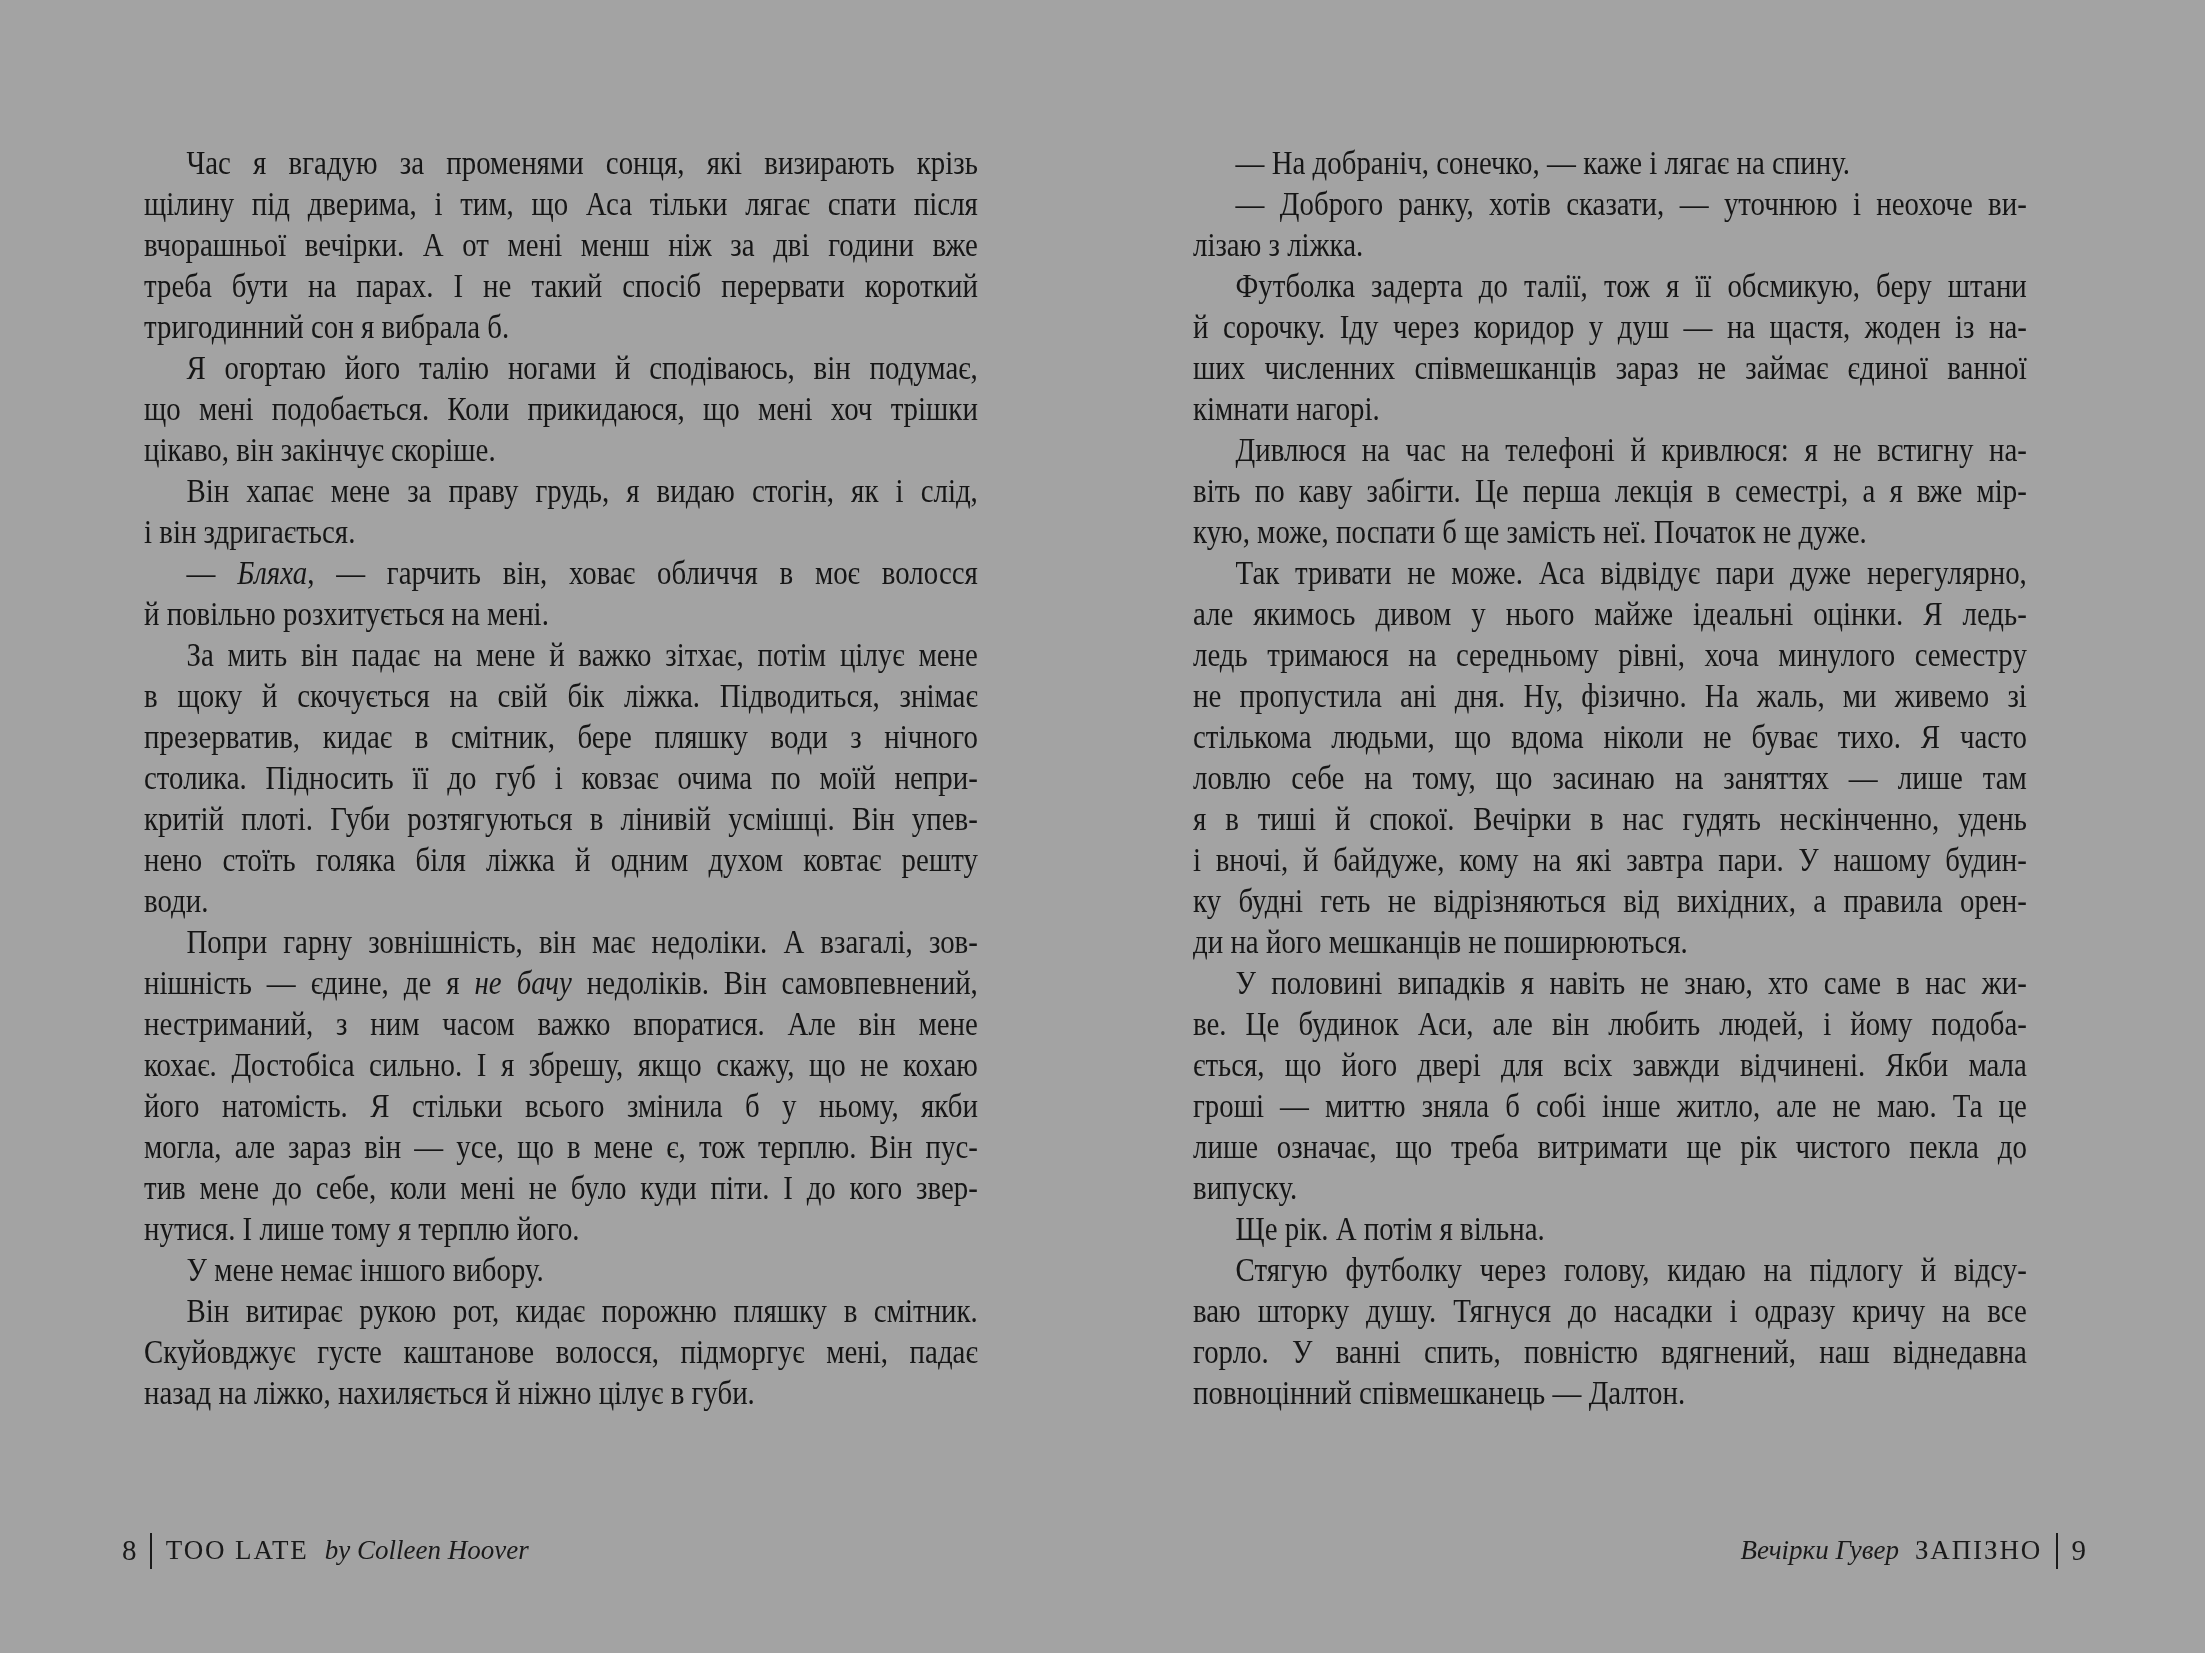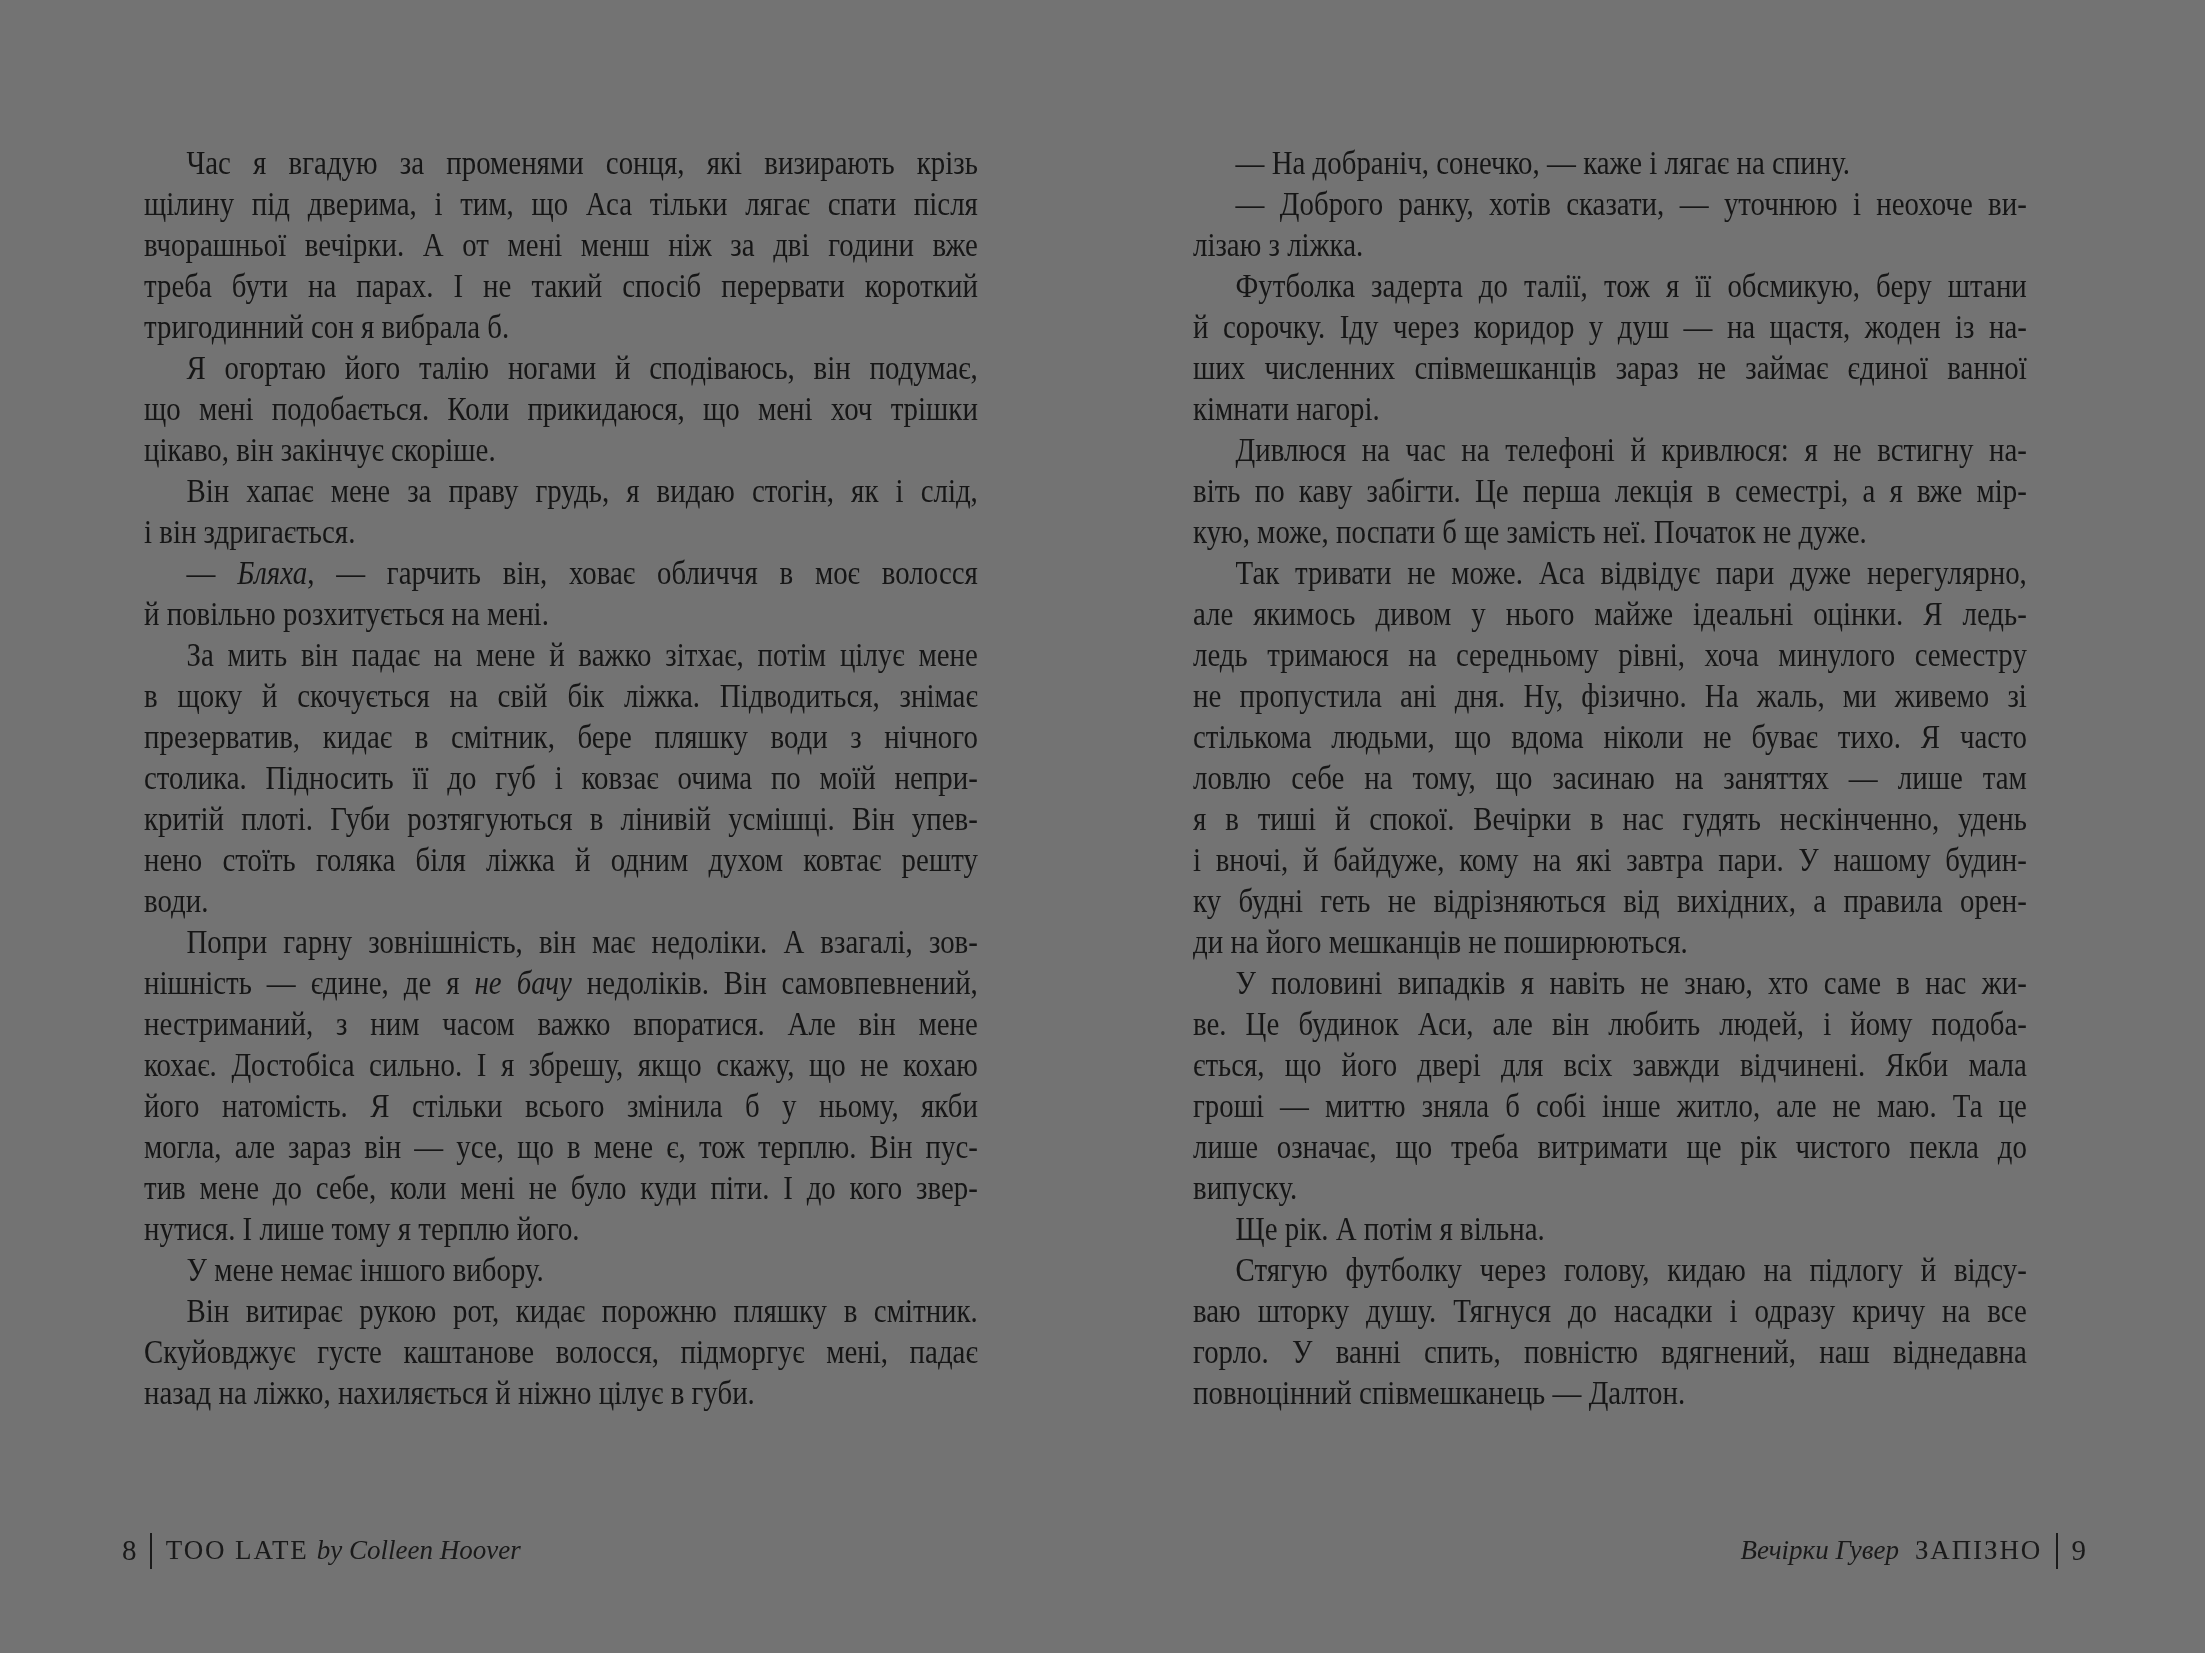--- a/index.html
+++ b/index.html
@@ -8,21 +8,21 @@
     background: #ffffff;
   }
   body {
     width: 2205px;
     height: 1654px;
     position: relative;
     overflow: hidden;
     font-family: "Liberation Serif", "DejaVu Serif", serif;
     color: #111111;
   }
-  .book-spread { position: absolute; inset: 0; background: #737373; }
+  .book-spread { position: absolute; inset: 0; background: #a3a3a3; }
 
   
   .text-col { position: absolute; top: 142px; }
   .col-left  { left: 144px;  width: 834px; }
   .col-right { left: 1193px; width: 834px; }
   
   .col-inner {
     width: 981px;
     transform: scaleX(0.85);
     transform-origin: 0 0;
@@ -56,21 +56,21 @@
   .footer-right { right: 119px; }
   .folio { font-size: 29px; }
   .footer-bar {
     width: 1.9px;
     height: 36px;
     background: #1a1a1a;
     margin: 0 13.7px;
     flex: 0 0 auto;
   }
   .running-title { letter-spacing: 1.9px; }
-  .running-byline { font-style: italic; margin-left: 8px; }
+  .running-byline { font-style: italic; margin-left: 16px; }
   .running-author { font-style: italic; margin-right: 16px; }
 </style>
 </head>
 <body>
 
 <div class="book-spread">
 
   <div class="text-col col-left">
     <div class="col-inner" id="left-body">
         <div class="para">

